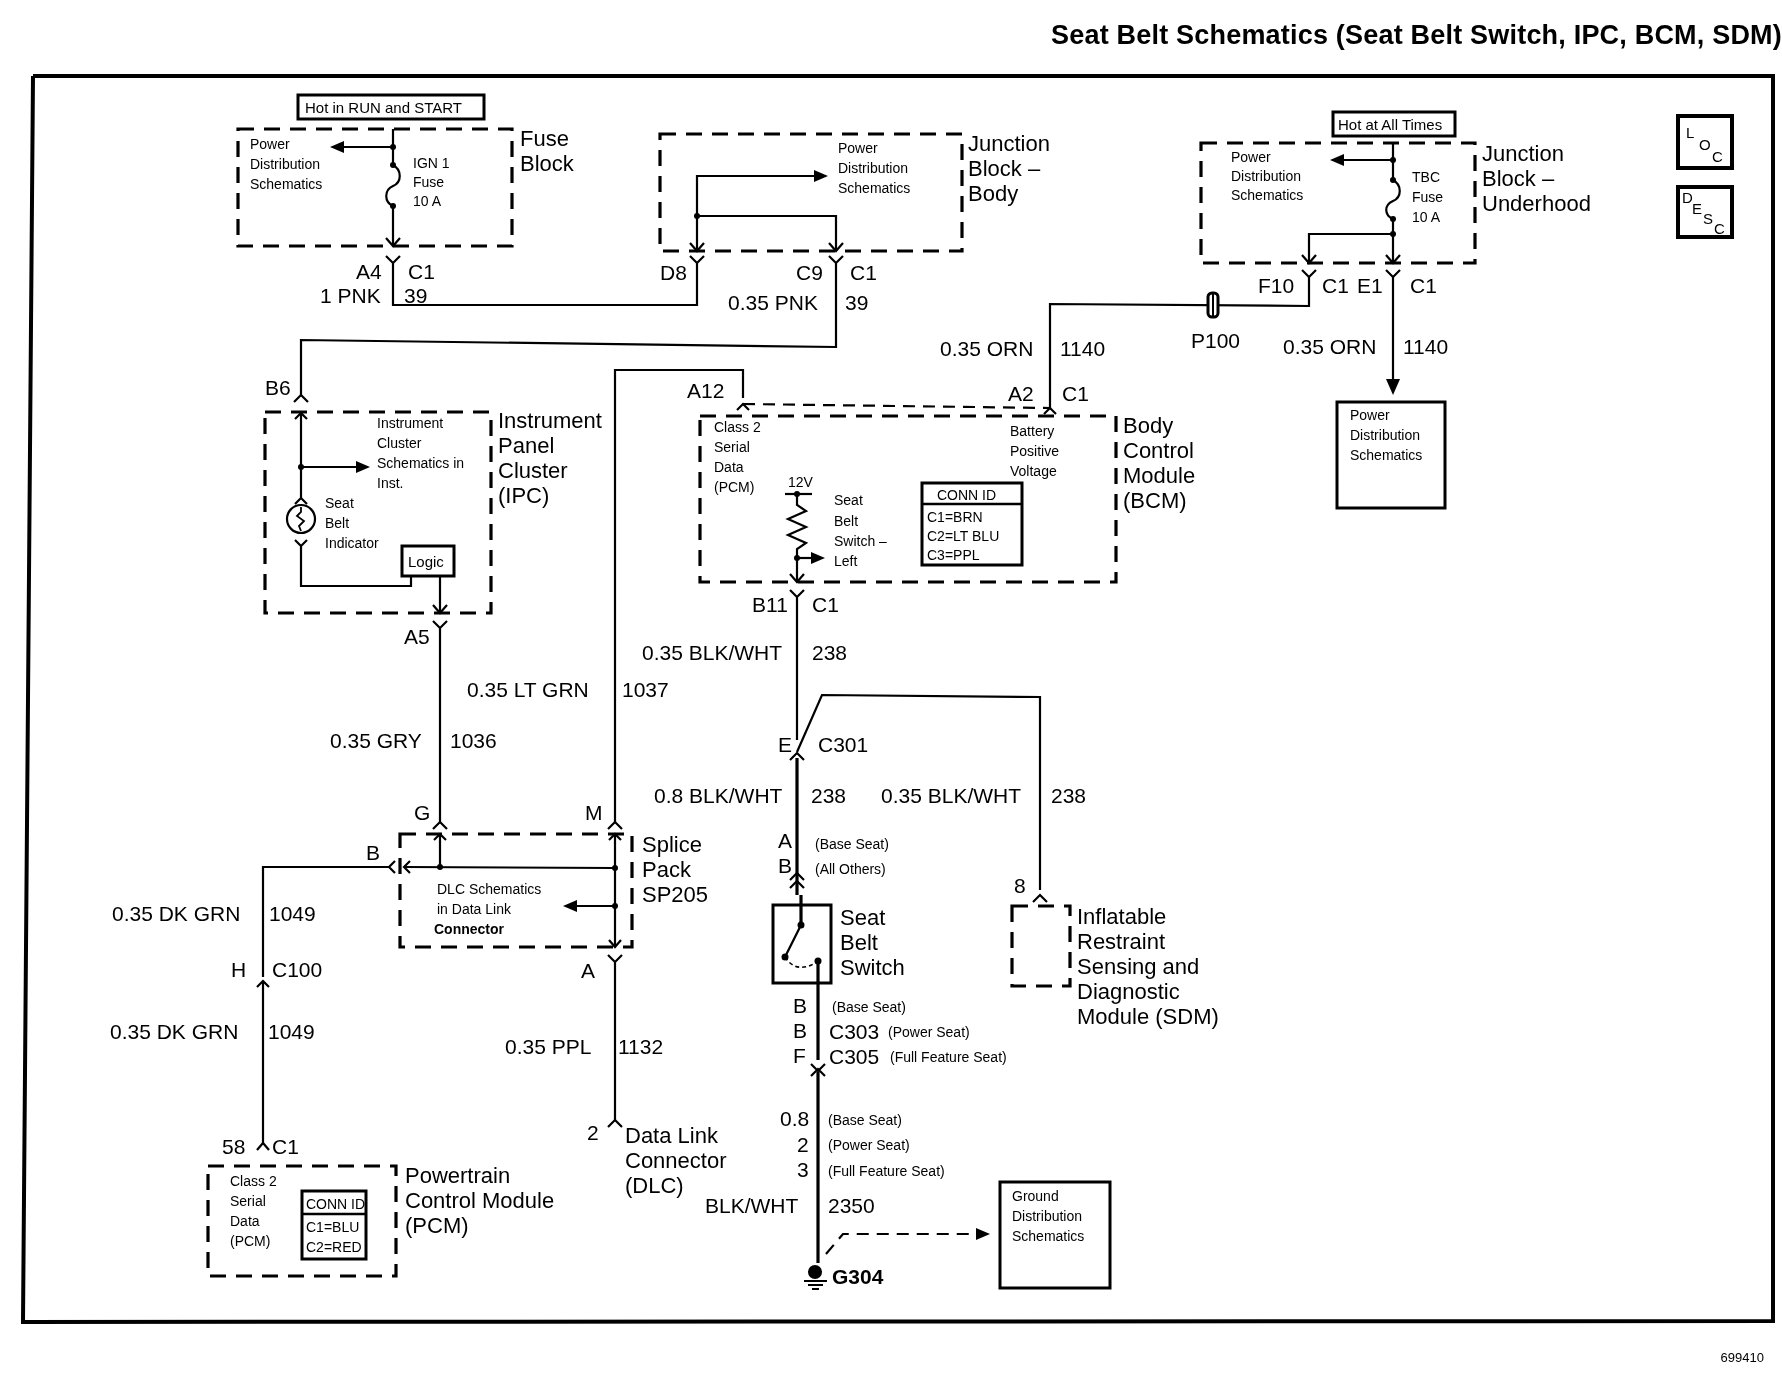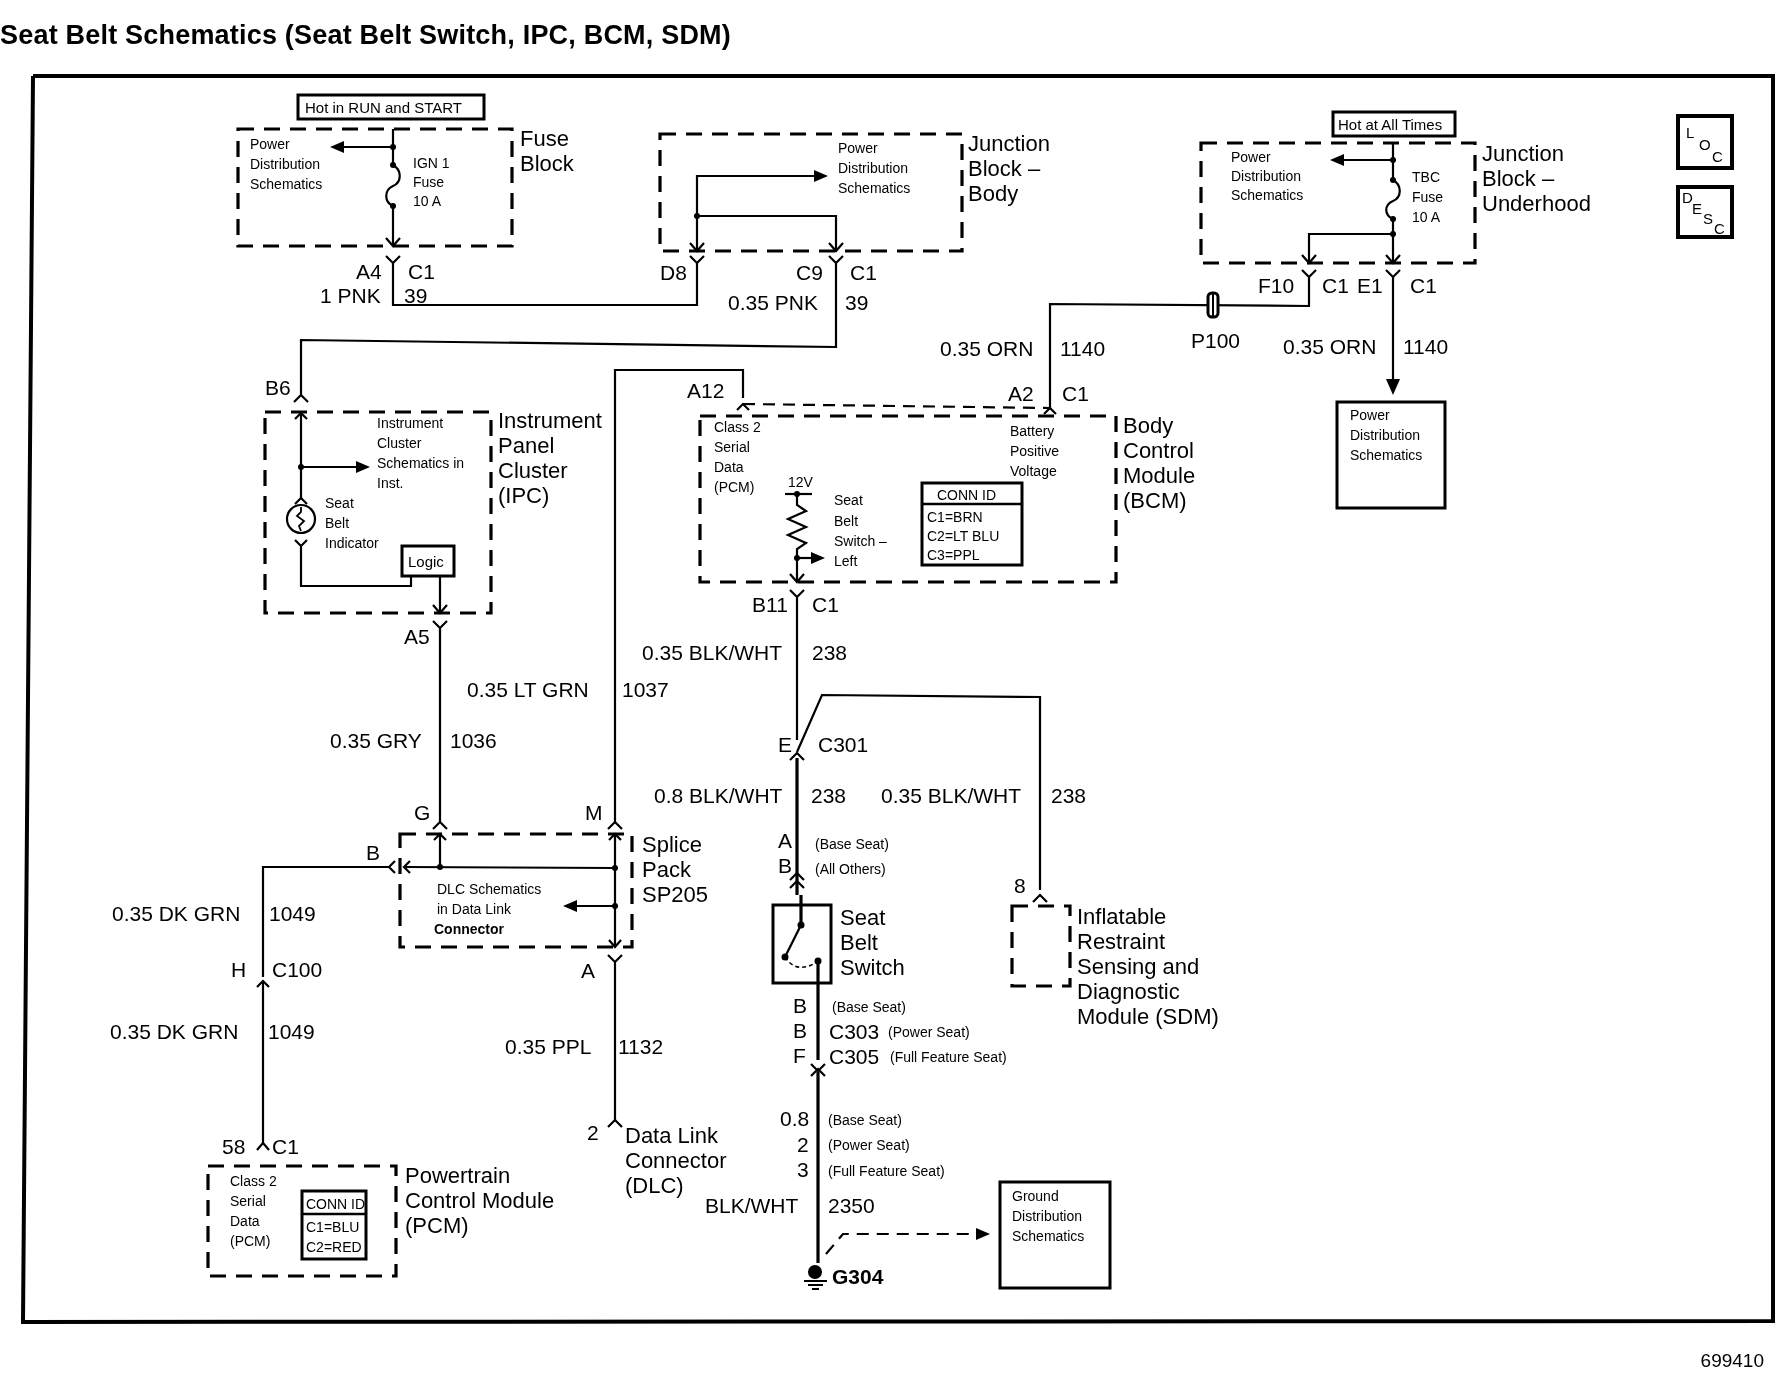--- a/index.html
+++ b/index.html
@@ -1,19 +1,19 @@
 <!DOCTYPE html>
 <html><head>
 <meta charset="utf-8">
 <style>
   html, body { margin:0; padding:0; background:#ffffff; }
   body { width:1782px; height:1392px; position:relative; overflow:hidden; font-family:"Liberation Sans", sans-serif; color:#000; }
-  #title { position:absolute; left:0; width:1782px; top:20px; text-align:left; font-weight:bold; font-size:27px; letter-spacing:0.2px; }
+  #title { position:absolute; left:0; width:1782px; top:20px; text-align:right; font-weight:bold; font-size:27px; letter-spacing:0.2px; }
   #diagram { position:absolute; left:0; top:0; }
-  #figure-id { position:absolute; right:18px; top:1350px; font-size:19px; }
+  #figure-id { position:absolute; right:18px; top:1350px; font-size:13px; }
   svg text { font-family:"Liberation Sans", sans-serif; fill:#000; }
   .lbl { font-size:21px; }
   .sm { font-size:15px; }
   .xs { font-size:14px; }
   .mod { font-size:22px; }
   .bold { font-weight:bold; }
   .w { stroke:#000; stroke-width:2.2; fill:none; }
   .wt { stroke:#000; stroke-width:3.2; fill:none; }
   .dash { stroke:#000; stroke-width:3.2; fill:none; stroke-dasharray:16 10; }
   .dashthin { stroke:#000; stroke-width:2.2; fill:none; stroke-dasharray:12 8; }

